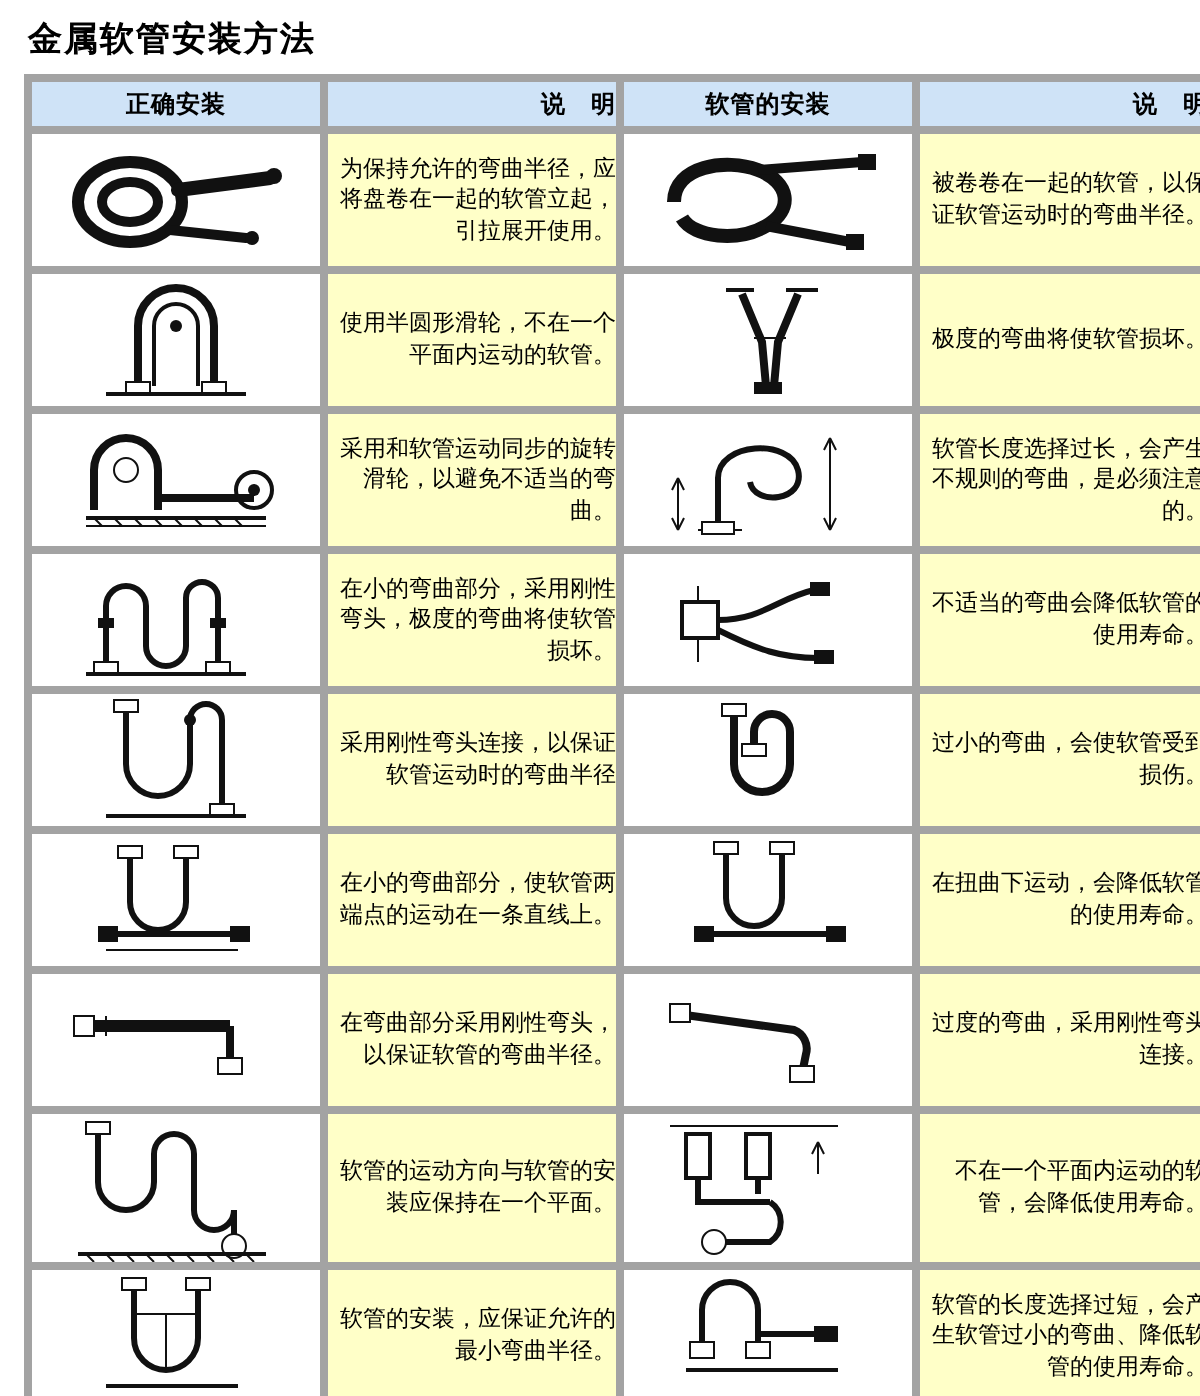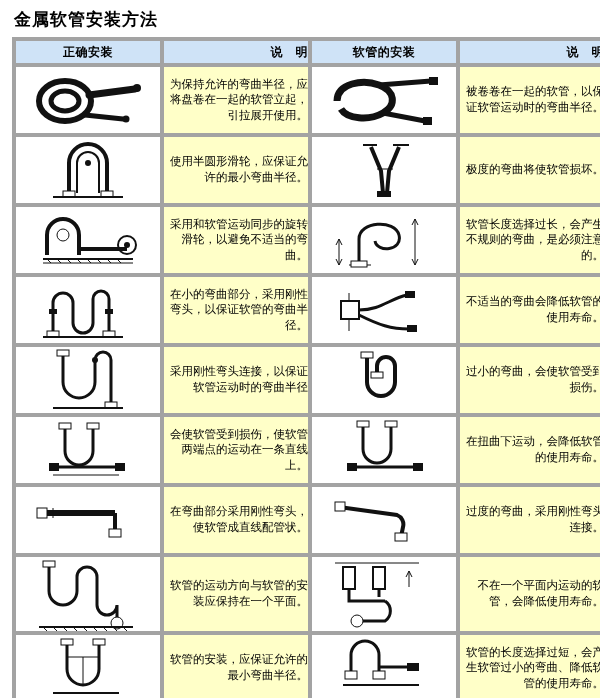--- a/index.html
+++ b/index.html
@@ -121,21 +121,21 @@
         <td class="img-cell">
           <svg class="fig" width="130" height="58" viewBox="0 0 130 58">
             <path d="M46 52 L46 22 A19 19 0 0 1 84 22 L84 52" class="stk" stroke-width="4"></path>
             <path d="M54 52 L54 22 A11 11 0 0 1 76 22 L76 52" class="stk" stroke-width="2"></path>
             <circle cx="65" cy="22" r="3" class="fillblk"></circle>
             <rect x="40" y="50" width="12" height="6" class="fillwht"></rect>
             <rect x="78" y="50" width="12" height="6" class="fillwht"></rect>
             <path d="M30 56 L100 56" class="stk med"></path>
           </svg>
         </td>
-        <td class="txt-cell">使用半圆形滑轮，应保证允许的最小弯曲半径。</td>
+        <td class="txt-cell">使用半圆形滑轮，不在一个平面内运动的软管。</td>
         <td class="img-cell">
           <svg class="fig" width="130" height="58" viewBox="0 0 130 58">
             <path d="M52 6 L62 30 L64 52" class="stk" stroke-width="4"></path>
             <path d="M80 6 L70 30 L68 52" class="stk" stroke-width="4"></path>
             <path d="M58 28 L74 28" class="stk thin"></path>
             <rect x="58" y="50" width="14" height="6" class="fillblk"></rect>
             <path d="M44 4 L58 4" class="stk med"></path>
             <path d="M74 4 L90 4" class="stk med"></path>
           </svg>
         </td>
@@ -175,21 +175,21 @@
           <svg class="fig" width="130" height="62" viewBox="0 0 130 62">
             <path d="M30 56 L30 24 A10 10 0 0 1 50 24 L50 44 A10 10 0 0 0 70 44 L70 20" class="stk" stroke-width="3"></path>
             <path d="M70 20 A8 8 0 0 1 86 20 L86 56" class="stk" stroke-width="3"></path>
             <rect x="24" y="52" width="12" height="6" class="fillwht"></rect>
             <rect x="80" y="52" width="12" height="6" class="fillwht"></rect>
             <rect x="26" y="30" width="8" height="5" class="fillblk"></rect>
             <rect x="82" y="30" width="8" height="5" class="fillblk"></rect>
             <path d="M20 58 L100 58" class="stk med"></path>
           </svg>
         </td>
-        <td class="txt-cell">在小的弯曲部分，采用刚性弯头，以保证软管的弯曲半径。</td>
+        <td class="txt-cell">在小的弯曲部分，采用刚性弯头，极度的弯曲将使软管损坏。</td>
         <td class="img-cell">
           <svg class="fig" width="130" height="62" viewBox="0 0 130 62">
             <rect x="22" y="22" width="18" height="18" class="stk med"></rect>
             <path d="M40 31 C62 31 70 20 88 16" class="stk" stroke-width="3"></path>
             <path d="M40 36 C60 46 72 50 90 50" class="stk" stroke-width="3"></path>
             <rect x="86" y="12" width="10" height="7" class="fillblk"></rect>
             <rect x="88" y="46" width="10" height="7" class="fillblk"></rect>
             <path d="M30 14 L30 22" class="stk thin"></path>
             <path d="M30 40 L30 52" class="stk thin"></path>
           </svg>
@@ -223,21 +223,21 @@
           <svg class="fig" width="130" height="62" viewBox="0 0 130 62">
             <path d="M42 8 L42 32 A14 14 0 0 0 70 32 L70 8" class="stk" stroke-width="3"></path>
             <rect x="36" y="4" width="12" height="6" class="fillwht"></rect>
             <rect x="64" y="4" width="12" height="6" class="fillwht"></rect>
             <path d="M30 48 L96 48" class="stk" stroke-width="3"></path>
             <rect x="26" y="44" width="10" height="8" class="fillblk"></rect>
             <rect x="92" y="44" width="10" height="8" class="fillblk"></rect>
             <path d="M30 56 L96 56" class="stk thin"></path>
           </svg>
         </td>
-        <td class="txt-cell">会使软管受到损伤，使软管两端点的运动在一条直线上。</td>
+        <td class="txt-cell">在小的弯曲部分，使软管两端点的运动在一条直线上。</td>
         <td class="img-cell">
           <svg class="fig" width="130" height="62" viewBox="0 0 130 62">
             <path d="M44 6 L44 30 A14 14 0 0 0 72 30 L72 6" class="stk" stroke-width="3"></path>
             <rect x="38" y="2" width="12" height="6" class="fillwht"></rect>
             <rect x="66" y="2" width="12" height="6" class="fillwht"></rect>
             <path d="M32 48 L98 48" class="stk" stroke-width="3"></path>
             <rect x="28" y="44" width="10" height="8" class="fillblk"></rect>
             <rect x="94" y="44" width="10" height="8" class="fillblk"></rect>
           </svg>
         </td>
@@ -247,21 +247,21 @@
       <tr>
         <td class="img-cell">
           <svg class="fig" width="130" height="54" viewBox="0 0 130 54">
             <path d="M18 20 L92 20" class="stk" stroke-width="6"></path>
             <path d="M92 20 L92 40" class="stk" stroke-width="4"></path>
             <rect x="14" y="15" width="10" height="10" class="fillwht"></rect>
             <rect x="86" y="36" width="12" height="8" class="fillwht"></rect>
             <path d="M30 15 L30 25" class="stk thin"></path>
           </svg>
         </td>
-        <td class="txt-cell">在弯曲部分采用刚性弯头，使软管成直线配管状。</td>
+        <td class="txt-cell">在弯曲部分采用刚性弯头，以保证软管的弯曲半径。</td>
         <td class="img-cell">
           <svg class="fig" width="130" height="54" viewBox="0 0 130 54">
             <path d="M20 14 L78 22 A10 10 0 0 1 84 34 L82 44" class="stk" stroke-width="4"></path>
             <rect x="16" y="9" width="10" height="9" class="fillwht"></rect>
             <rect x="76" y="40" width="12" height="8" class="fillwht"></rect>
           </svg>
         </td>
         <td class="txt-cell">过度的弯曲，采用刚性弯头连接。</td>
       </tr>
 

